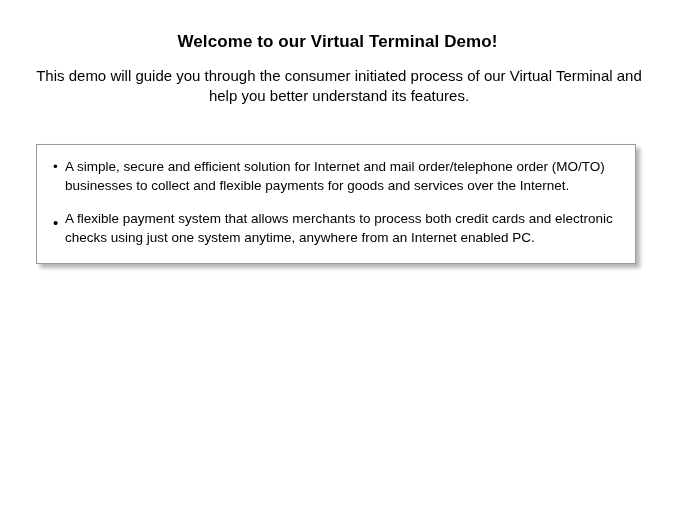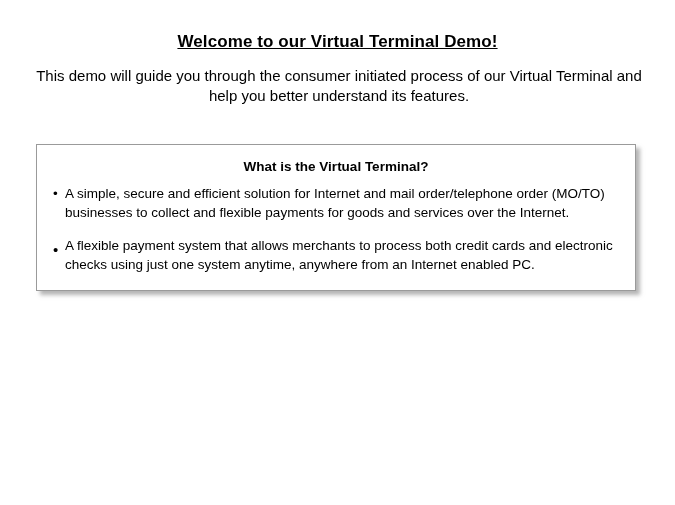--- a/index.html
+++ b/index.html
@@ -21,21 +21,20 @@
   }
   .title {
     position: absolute;
     top: 32px;
     left: 0;
     width: 675px;
     text-align: center;
     font-size: 17px;
     font-weight: bold;
     letter-spacing: 0.1px;
-    text-decoration: underline;
   }
   .intro {
     position: absolute;
     top: 66px;
     left: 34px;
     width: 610px;
     text-align: center;
     font-size: 15px;
     line-height: 20px;
   }
@@ -84,21 +83,20 @@
 </head>
 <body>
 
 <div class="page">
 
   <div class="title">Welcome to our Virtual Terminal Demo!</div>
 
   <div class="intro">This demo will guide you through the consumer initiated process of our Virtual Terminal and help you better understand its features.</div>
 
   <div class="panel">
-    <div class="panel-title">What is the Virtual Terminal?</div>
 
     <ul class="bullets">
       <li class="b1">
         <span class="bullet-dot">•</span>
         <span>A simple, secure and efficient solution for Internet and mail order/telephone order (MO/TO) businesses to collect and flexible payments for goods and services over the Internet.</span>
       </li>
       <li class="b2">
         <span class="bullet-dot">•</span>
         <span>A flexible payment system that allows merchants to process both credit cards and electronic checks using just one system anytime, anywhere from an Internet enabled PC.</span>
       </li>

